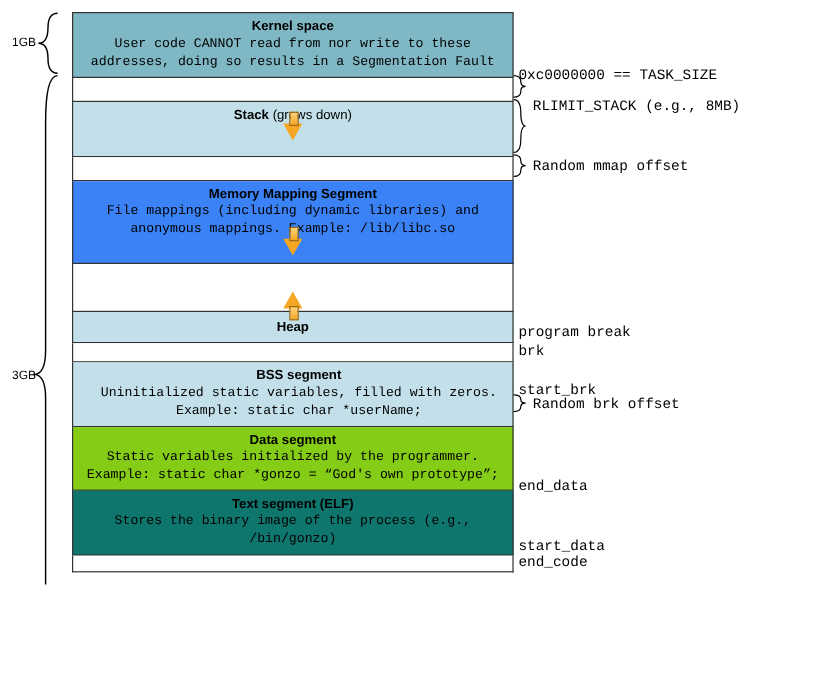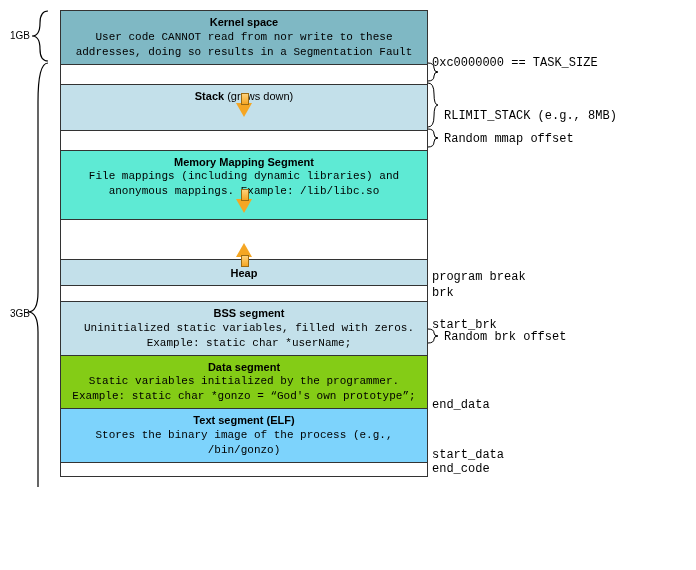--- a/index.html
+++ b/index.html
@@ -34,25 +34,25 @@
     padding: 4px 6px;
     line-height: 1.35;
   }
   .seg + .seg { border-top: none; }
   .title { font-weight: bold; }
   .mono { font-family: "Courier New", monospace; }
   .kernel   { background: #7fb8c4; }
   .gap      { background: #ffffff; height: 20px; padding:0; }
   .gapbig   { background: #ffffff; height: 40px; padding:0; }
   .stack    { background: #c3e0ea; height: 46px; }
-  .mmapseg  { background: #5eead4; }
+  .mmapseg  { background: #3b82f6; }
   .heap     { background: #c3e0ea; height: 26px; padding-top:6px;}
   .bss      { background: #c3e0ea; padding-left: 16px; }
   .dataseg  { background: #84cc16; }
-  .textseg  { background: #7dd3fc; }
+  .textseg  { background: #0f766e; }
   .bottomgap{ background: #ffffff; height: 14px; padding:0;}
   .arrow-down, .arrow-up {
     display:inline-block; width:0;height:0;
     border-left:8px solid transparent;
     border-right:8px solid transparent;
     position: relative;
   }
   .arrow-down { border-top:14px solid #f5a623; }
   .arrow-up   { border-bottom:14px solid #f5a623; }
   .arrow-down::before, .arrow-up::before {
@@ -164,21 +164,21 @@
   <div class="right-col">
     <div class="rlabel" style="top:46px;">0xc0000000 == TASK_SIZE</div>
 
     <svg style="position:absolute;left:-2px;top:52px;" width="14" height="20">
         <path d="M2 1 Q8 1 8 6 Q8 10 12 10 Q8 10 8 14 Q8 19 2 19" fill="none" stroke="#000"></path>
       </svg>
 
     <svg style="position:absolute;left:-2px;top:72px;" width="14" height="46">
         <path d="M2 1 Q8 1 8 12 Q8 23 12 23 Q8 23 8 34 Q8 45 2 45" fill="none" stroke="#000"></path>
       </svg>
-    <div class="rlabel" style="top:99px;left:16px;">RLIMIT_STACK (e.g., 8MB)</div>
+    <div class="rlabel" style="top:72px;left:16px;">RLIMIT_STACK (e.g., 8MB)</div>
 
     <svg style="position:absolute;left:-2px;top:118px;" width="14" height="20">
         <path d="M2 1 Q8 1 8 6 Q8 10 12 10 Q8 10 8 14 Q8 19 2 19" fill="none" stroke="#000"></path>
       </svg>
     <div class="rlabel" style="top:122px;left:16px;">Random mmap offset</div>
 
     <div class="rlabel" style="top:260px;">program break</div>
     <div class="rlabel" style="top:276px;">brk</div>
     <div class="rlabel" style="top:308px;">start_brk</div>
 

